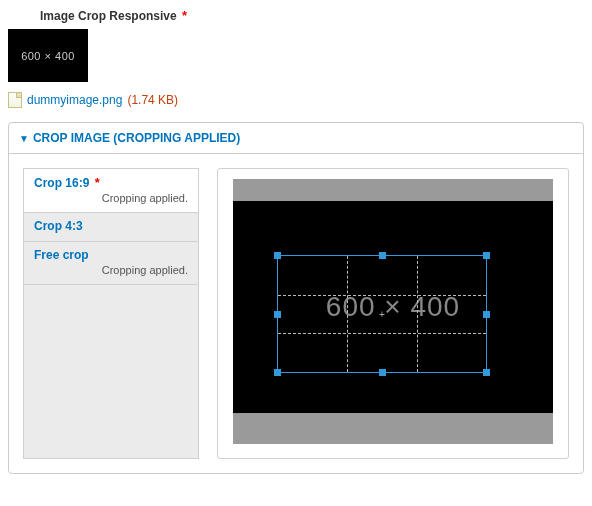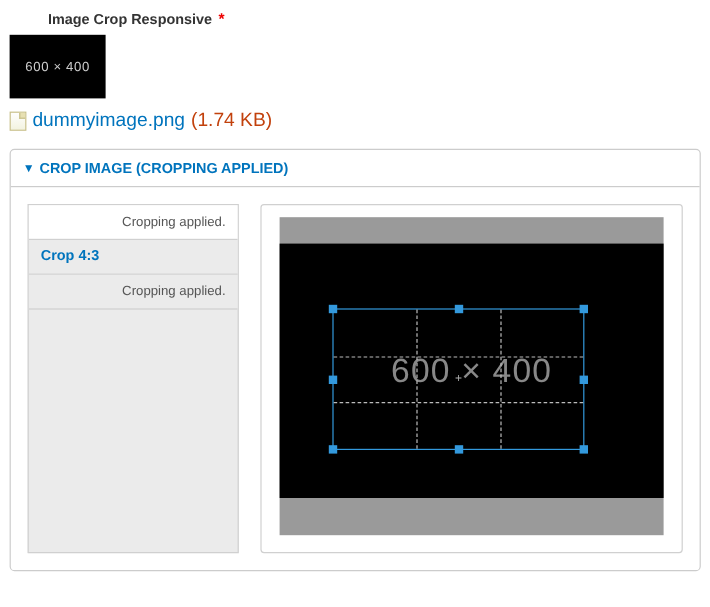--- a/index.html
+++ b/index.html
@@ -1,20 +1,20 @@
 <!DOCTYPE html>
 <html><head>
 <meta charset="utf-8">
 <style>
 * { box-sizing: border-box; margin: 0; padding: 0; }
 body { font-family: "Lucida Grande", Verdana, sans-serif; font-size: 12px; color: #333; background: #fff; width: 592px; padding: 8px; }
 .field-label { font-weight: bold; font-size: 12px; margin-bottom: 6px; padding-left: 32px; }
 .required { color: #e00; font-size: 13px; margin-left: 2px; }
 .thumb { width: 80px; height: 53px; background: #000; display: flex; align-items: center; justify-content: center; color: #ccc; font-size: 11px; letter-spacing: 0.5px; margin-bottom: 10px; }
-.file-line { display: flex; align-items: center; gap: 5px; margin-bottom: 14px; font-size: 16px; }
+.file-line { display: flex; align-items: center; gap: 5px; margin-bottom: 14px; font-size: 12px; }
 .file-icon { width: 14px; height: 16px; background: linear-gradient(180deg,#fefefe,#f3f3e0); border: 1px solid #c8c08a; position: relative; }
 .file-icon::after { content: ""; position: absolute; top: 0; right: 0; width: 4px; height: 4px; background: #e7e0b3; border-left: 1px solid #c8c08a; border-bottom: 1px solid #c8c08a; }
 .file-link { color: #0074bd; text-decoration: none; }
 .file-size { color: #c2410c; }
 .panel { border: 1px solid #ccc; border-radius: 4px; background: #fff; }
 .panel-head { padding: 8px 10px; color: #0074bd; font-weight: bold; font-size: 12px; cursor: pointer; display: flex; align-items: center; gap: 4px; text-transform: uppercase; }
 .disclosure { font-size: 10px; color: #0074bd; }
 .panel-body { display: flex; padding: 14px; gap: 18px; border-top: 1px solid #ccc; }
 .tabs { width: 176px; border: 1px solid #d0d0d0; background: #ebebeb; display: flex; flex-direction: column; }
 .tab { padding: 6px 10px 8px; border-bottom: 1px solid #d0d0d0; background: #ebebeb; cursor: pointer; }
@@ -59,26 +59,31 @@
 
 <div class="panel">
   <div class="panel-head">
     <span class="disclosure">▼</span>
     <span>CROP IMAGE (CROPPING APPLIED)</span>
   </div>
   <div class="panel-body">
 
     <div class="tabs">
       <div class="tab active">
+        <div class="tab-title">
+          <span>Crop 16:9</span>
+          <span class="required">*</span>
+        </div>
         <div class="tab-status">Cropping applied.</div>
       </div>
       <div class="tab">
         <div class="tab-title">Crop 4:3</div>
       </div>
       <div class="tab">
+        <div class="tab-title">Free crop</div>
         <div class="tab-status">Cropping applied.</div>
       </div>
       <div style="flex:1"></div>
     </div>
 
     <div class="crop-area">
       <div class="viewport">
         <div class="img">
           <div class="img-text">600 × 400</div>
         </div>

